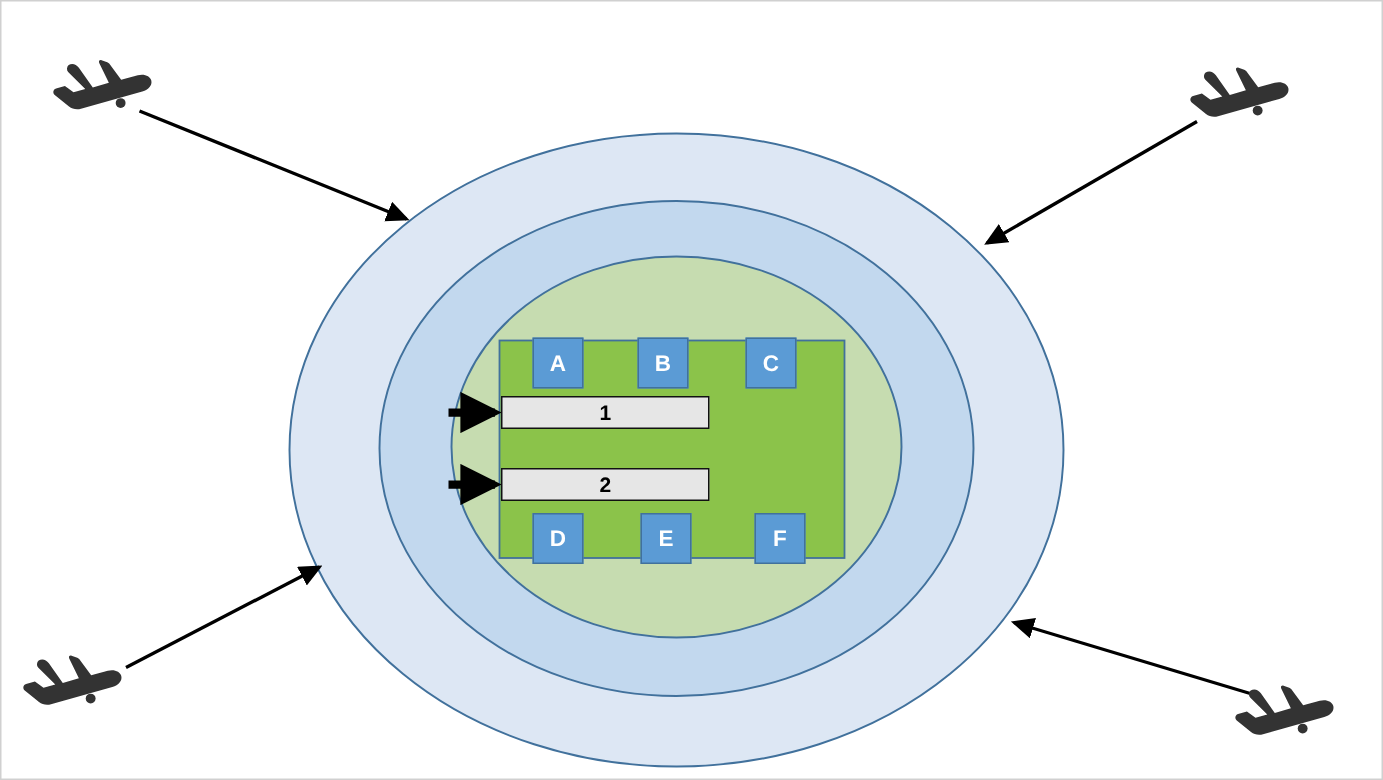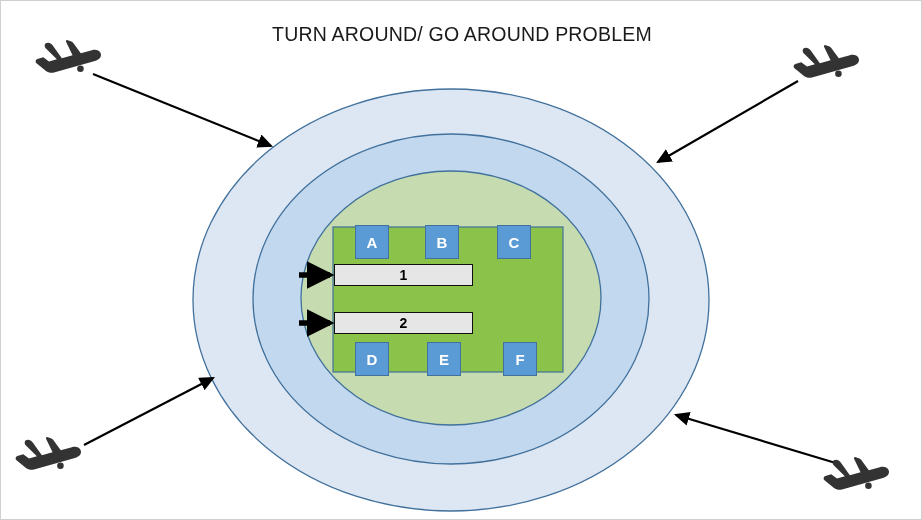--- a/index.html
+++ b/index.html
@@ -101,21 +101,20 @@
     <line x1="797" y1="80" x2="657" y2="161" stroke="#000000" stroke-width="2.2" marker-end="url(#arrowhead)"></line>
     <line x1="83" y1="444" x2="212" y2="377" stroke="#000000" stroke-width="2.2" marker-end="url(#arrowhead)"></line>
     <line x1="838" y1="463" x2="675" y2="414" stroke="#000000" stroke-width="2.2" marker-end="url(#arrowhead)"></line>
 
     <use href="#plane-glyph" x="32" y="32" width="72" height="50"></use>
     <use href="#plane-glyph" x="790" y="37" width="72" height="50"></use>
     <use href="#plane-glyph" x="12" y="429" width="72" height="50"></use>
     <use href="#plane-glyph" x="820" y="449" width="72" height="50"></use>
   </svg>
 
-  <div class="title-text">TURN AROUND/ GO AROUND PROBLEM</div>
 
   <div class="gate-box" style="left:354px; top:224px; width:34px; height:34px;">
     <span>A</span>
   </div>
   <div class="gate-box" style="left:424px; top:224px; width:34px; height:34px;">
     <span>B</span>
   </div>
   <div class="gate-box" style="left:496px; top:224px; width:34px; height:34px;">
     <span>C</span>
   </div>

